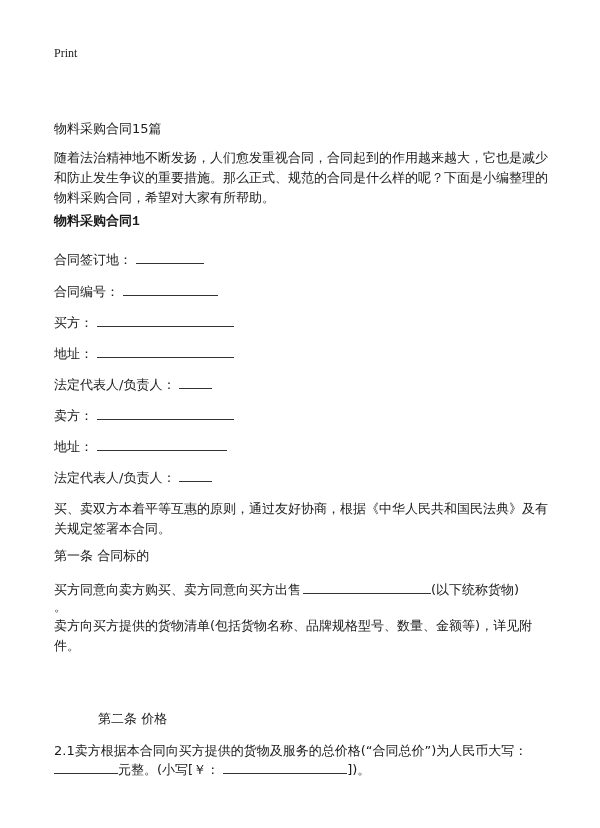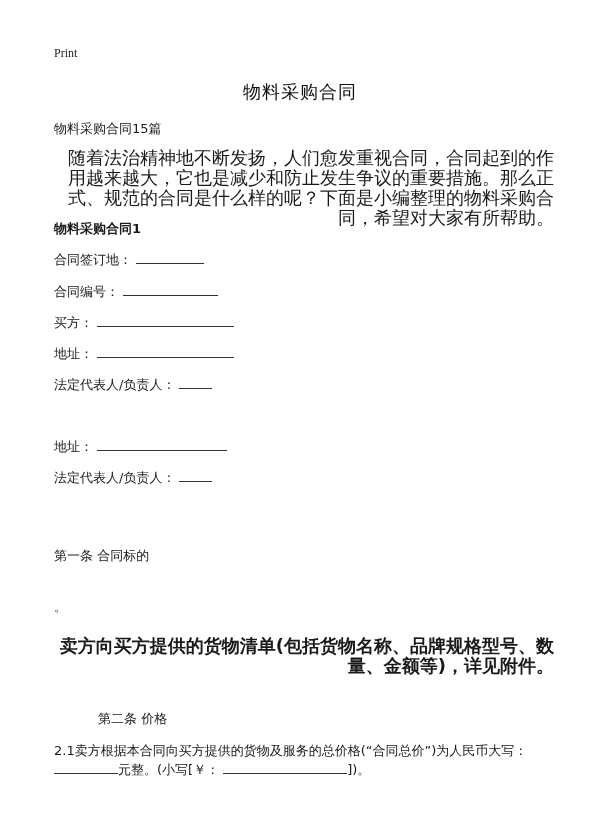--- a/index.html
+++ b/index.html
@@ -47,24 +47,23 @@
       left: 54px;
       white-space: nowrap;
       font-size: 13px;
       line-height: 20px;
       color: #1a1a1a;
     }
     .para {
       position: absolute;
       left: 54px;
       width: 500px;
-      font-size: 18px;
+      font-size: 13px;
       line-height: 20px;
       color: #1a1a1a;
-      text-align: right;
     }
     .subtitle {
       top: 119px;
     }
     .bold {
       font-weight: bold;
     }
     .blank {
       display: inline-block;
       border-bottom: 1px solid #333;
@@ -73,56 +72,62 @@
       margin-left: 4px;
     }
   </style>
 </head>
 <body>
 
 <div class="page">
 
   <div class="print-label">Print</div>
 
-  <div class="doc-title">物料采购合同</div>
 
   <div class="line subtitle">物料采购合同15篇</div>
 
   <div class="para" style="top:148px;">随着法治精神地不断发扬，人们愈发重视合同，合同起到的作用越来越大，它也是减少和防止发生争议的重要措施。那么正式、规范的合同是什么样的呢？下面是小编整理的物料采购合同，希望对大家有所帮助。</div>
 
-  <div class="line bold" style="top:219px;">物料采购合同1</div>
+  <div class="line bold" style="top:212px;font-family:Liberation Mono, monospace;">物料采购合同1</div>
 
   <div class="line" style="top:249px;">
     <span>合同签订地：</span><span class="blank" style="width:68px;"></span>
   </div>
   <div class="line" style="top:312px;">
     <span>买方：</span><span class="blank" style="width:137px;"></span>
   </div>
   <div class="line" style="top:281px;">
     <span>合同编号：</span><span class="blank" style="width:95px;"></span>
   </div>
   <div class="line" style="top:343px;">
     <span>地址：</span><span class="blank" style="width:137px;"></span>
   </div>
   <div class="line" style="top:374px;">
     <span>法定代表人/负责人：</span><span class="blank" style="width:33px;"></span>
   </div>
+  <div class="line" style="top:405px;">
+    <span>卖方：</span><span class="blank" style="width:137px;"></span>
+  </div>
   <div class="line" style="top:436px;">
     <span>地址：</span><span class="blank" style="width:130px;"></span>
   </div>
   <div class="line" style="top:467px;">
     <span>法定代表人/负责人：</span><span class="blank" style="width:33px;"></span>
   </div>
 
+  <div class="para" style="top:499px;">买、卖双方本着平等互惠的原则，通过友好协商，根据《中华人民共和国民法典》及有关规定签署本合同。</div>
 
   <div class="line" style="top:546px;">第一条 合同标的</div>
 
+  <div class="line" style="top:579px;">
+    <span>买方同意向卖方购买、卖方同意向买方出售</span><span class="blank" style="width:128px;margin-left:2px;"></span><span>(以下统称货物)</span>
+  </div>
   <div class="line" style="top:597px;">。</div>
 
-  <div class="para" style="top:636px;font-weight:bold;">卖方向买方提供的货物清单(包括货物名称、品牌规格型号、数量、金额等)，详见附件。</div>
+  <div class="para" style="top:616px;">卖方向买方提供的货物清单(包括货物名称、品牌规格型号、数量、金额等)，详见附件。</div>
 
 
   <div class="line" style="top:709px;margin-left:44px;">第二条 价格</div>
 
   <div class="line" style="top:741px;">2.1卖方根据本合同向买方提供的货物及服务的总价格(“合同总价”)为人民币大写：</div>
   <div class="line" style="top:759px;">
     <span class="blank" style="width:64px;margin-left:0;"></span><span>元整。(小写[￥：</span><span class="blank" style="width:124px;"></span><span>])。</span>
   </div>
 
 </div>

